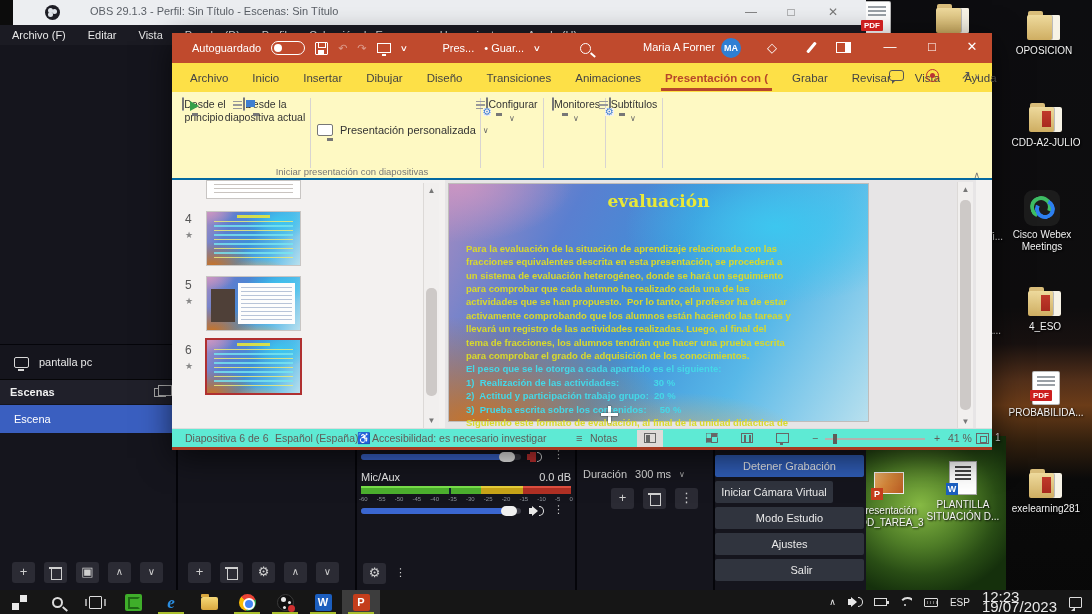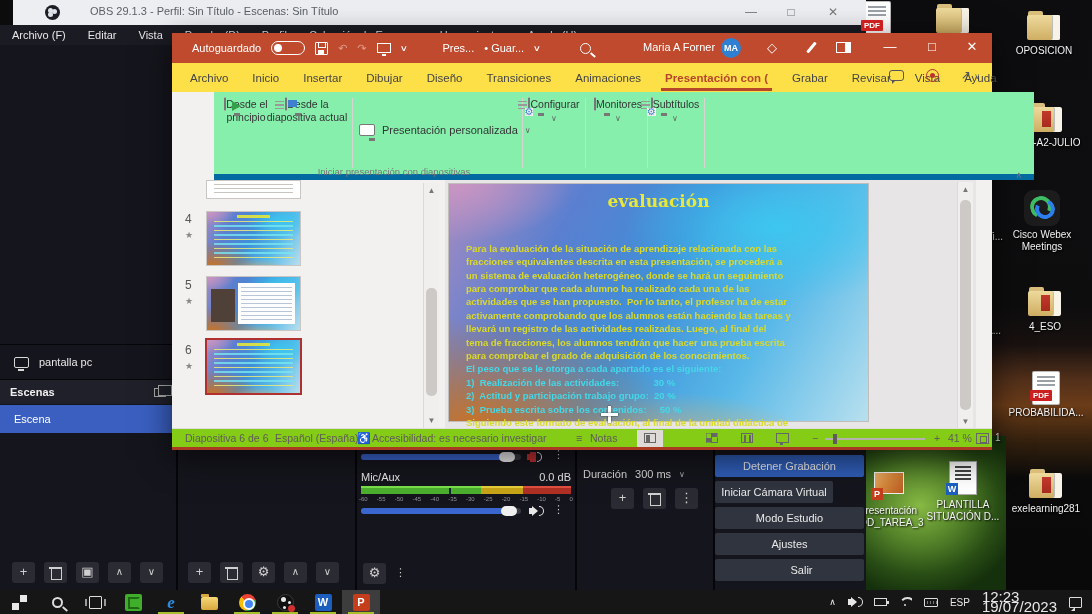--- a/index.html
+++ b/index.html
@@ -127,21 +127,21 @@
   #ppt-tabs .tab{position:relative;white-space:nowrap;}
   #ppt-tabs .tab.active{color:#b7472a;font-weight:bold;}
   #ppt-tabs .tab.active::after{content:"";position:absolute;left:-4px;right:-4px;bottom:-7px;height:3px;background:#b7472a;}
   .tabtools{position:absolute;right:12px;top:5px;display:flex;gap:22px;align-items:center;color:#555;}
   .bubble{width:15px;height:11px;border:1.5px solid #555;border-radius:3px;position:relative;}
   .bubble::after{content:"";position:absolute;left:2px;bottom:-4px;border-left:4px solid #555;border-bottom:4px solid transparent;}
   .recdot{width:13px;height:13px;border:1.5px solid #b33;border-radius:50%;position:relative;}
   .recdot::after{content:"";position:absolute;left:3px;top:3px;width:5px;height:5px;border-radius:50%;background:#b33;}
   .shareic{font-size:12px;color:#555;}
   
-  #ribbon{position:absolute;left:0;top:59px;width:100%;height:88px;background:#86efac;border-bottom:6px solid #0369a1;margin-left:42px;}
+  #ribbon{position:absolute;left:0;top:59px;width:100%;height:88px;background:#fef9c3;border-bottom:2px solid #0369a1;}
   .rsep{position:absolute;top:6px;width:1px;height:70px;background:#d8d4d2;}
   .rbig{position:absolute;top:6px;text-align:center;font-size:10.5px;color:#333;line-height:13px;}
   .scr{width:26px;height:19px;border:1.5px solid #777;border-radius:2px;margin:0 auto 4px;position:relative;background:#fff;}
   .scr::after{content:"";position:absolute;left:9px;bottom:-6px;width:6px;height:3px;background:#777;}
   .scr .play{position:absolute;left:7px;top:3px;border-left:9px solid #35a04a;border-top:5px solid transparent;
     border-bottom:5px solid transparent;}
   .scr .blu{position:absolute;left:2px;top:2px;width:9px;height:7px;background:#3f7fd0;}
   .scr .lines{position:absolute;right:2px;top:3px;width:9px;height:8px;
     background:repeating-linear-gradient(180deg,#999 0 1.5px,transparent 1.5px 3.5px);}
   .scr .gear-b{position:absolute;right:-4px;bottom:-6px;font-size:10px;color:#3f7fd0;background:#f3f1f0;line-height:8px;}
@@ -174,21 +174,21 @@
   .vsb .arr{position:absolute;left:0;width:15px;height:15px;color:#777;font-size:8px;text-align:center;line-height:15px;}
   .vsb .bar{position:absolute;left:2px;width:11px;background:#cdc9c7;border-radius:5px;}
   
   #canvas{position:absolute;left:273px;top:147px;width:531px;height:251px;background:#e7e5e6;}
   #slide{position:absolute;left:4px;top:4px;width:419px;height:237px;box-shadow:0 0 0 1px #c0bdbb;}
   #slide .stitle{position:absolute;left:0;top:7px;width:100%;text-align:center;color:#e8e838;
     font:bold 17px/20px "DejaVu Serif",serif;}
   #slide .sbody{position:absolute;left:17px;top:31px;right:8px;font:bold 9.5px/13.4px "DejaVu Serif",serif;
     white-space:pre;}
   
-  #ppt-status{position:absolute;left:0;bottom:0;width:100%;height:19px;background:#84cc16;border-top:1px solid #ddd;
+  #ppt-status{position:absolute;left:0;bottom:0;width:100%;height:19px;background:#5eead4;border-top:1px solid #ddd;
     font-size:10.5px;color:#605c58;}
   #ppt-status .st{position:absolute;top:3px;}
   .viewbox{position:absolute;top:1px;width:26px;height:17px;text-align:center;}
   .viewbox.on{background:#dedad8;}
   .vic{display:inline-block;margin-top:3px;width:12px;height:10px;border:1px solid #666;position:relative;}
   .vic.norm::after{content:"";position:absolute;left:1px;top:1px;width:4px;height:7px;background:#666;}
   .vic.grid{border:none;width:12px;height:10px;
     background:conic-gradient(#666 0 25%,transparent 0 50%,#666 0 75%,transparent 0) ;
     background-size:11px 9px;box-shadow:inset 0 0 0 0.5px #666;}
   .vic.read::after{content:"";position:absolute;left:2px;top:1px;width:3px;height:7px;border-left:2px solid #666;border-right:2px solid #666;}

